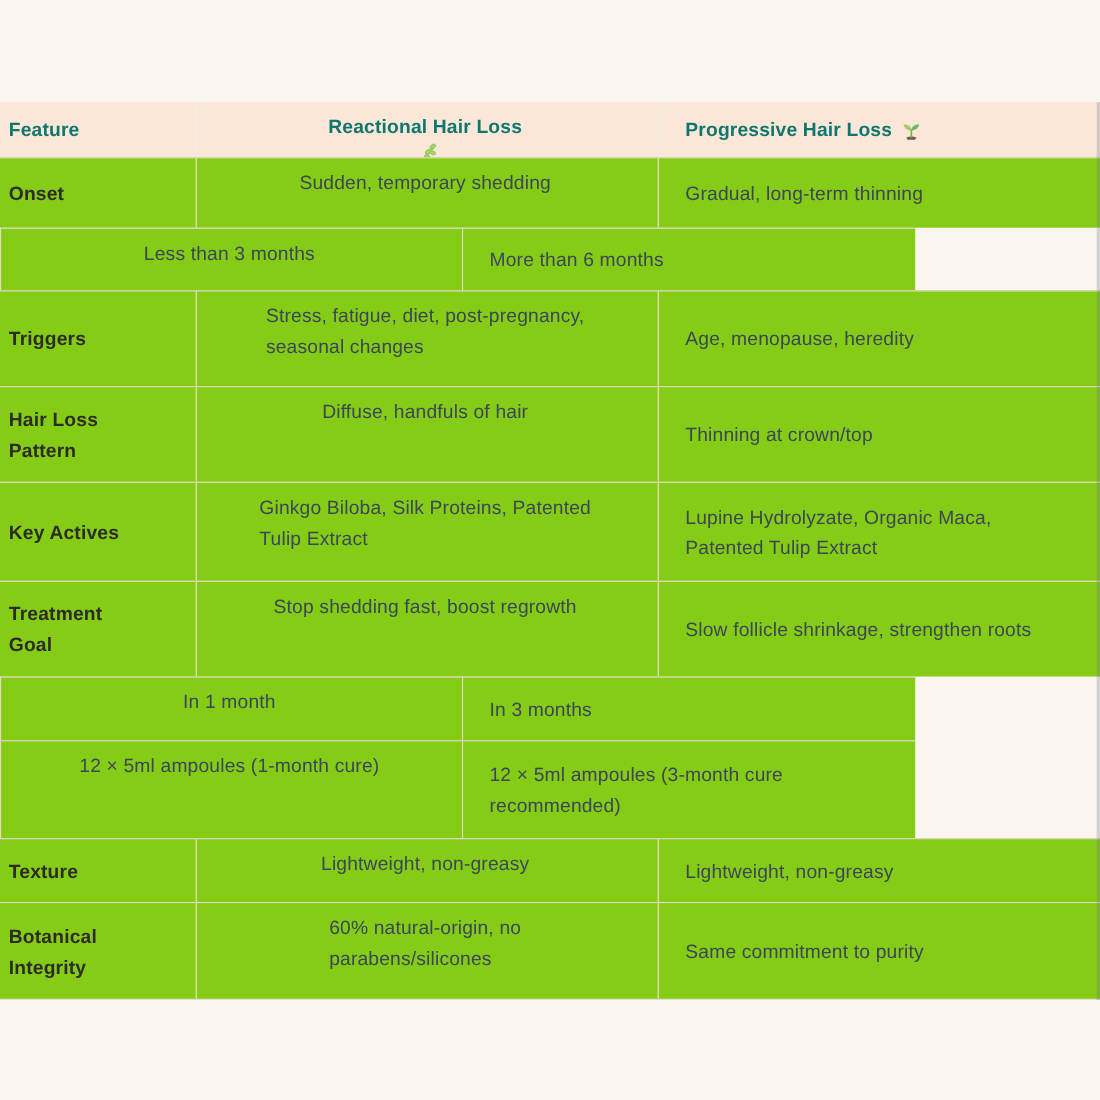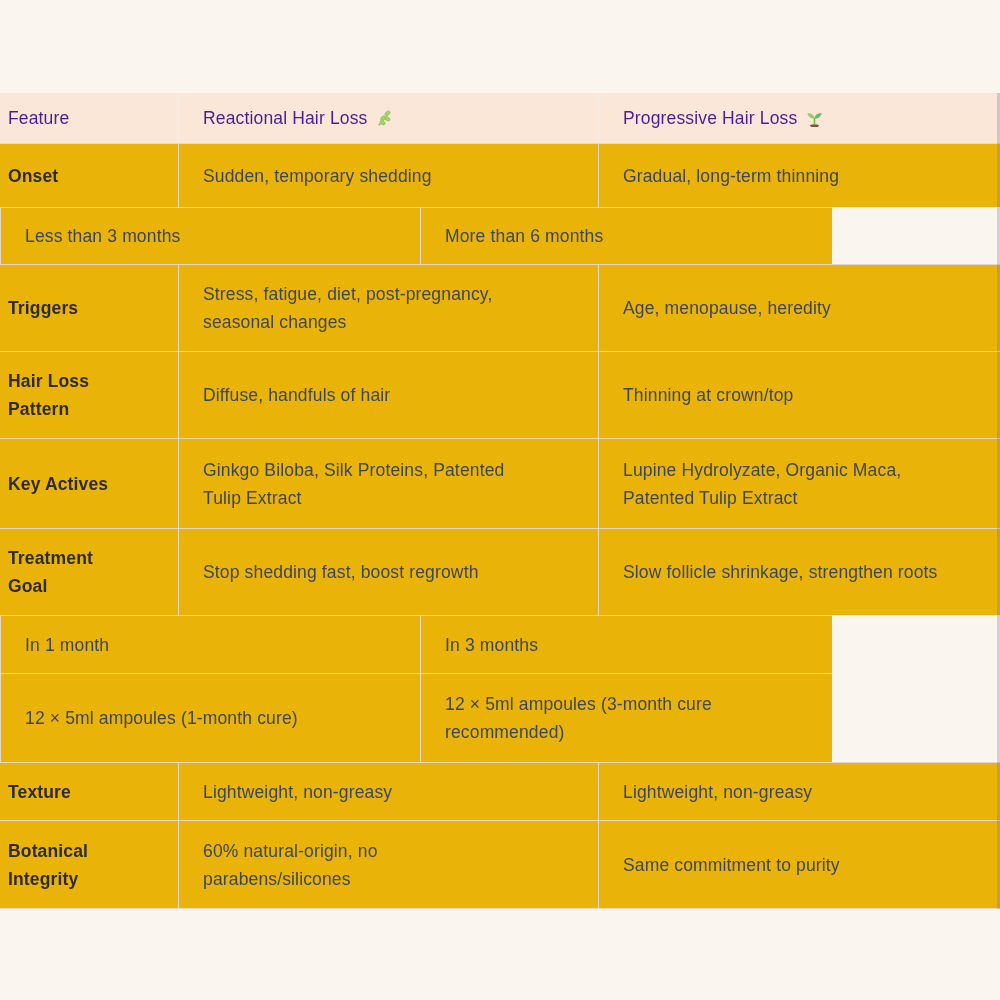--- a/index.html
+++ b/index.html
@@ -17,29 +17,29 @@
     border-bottom:1px solid #e7d9ca;
   }
   .trow { display:flex; width:1010px; }
   .trow + .trow .cell { border-top:1px solid #e7d9ca; }
   .cell {
     display:flex; align-items:center;
     font-size:17.5px; line-height:28px;
     letter-spacing:0.15px;
     color:#3d4656;
     white-space:pre-line;
-    background:#eab308;
+    background:#84cc16;
   }
   .c1 { width:178px; padding:8px 20px 8px 8px; font-weight:700; color:#2e2b27; }
-  .c2 { width:420px; padding:8px 28px 8px 24px; border-left:1px solid #e7d9ca; }
+  .c2 { width:420px; padding:8px 28px 8px 24px; border-left:1px solid #e7d9ca;flex-direction:column; }
   .c3 { width:412px; padding:8px 8px 8px 24px; border-left:1px solid #e7d9ca; }
   .header-row .cell {
     background:#fbe7d8;
-    font-weight:400;
-    color:#4c1d95;
+    font-weight:700;
+    color:#0f766e;
     border-left-color:#f6ece2;
   }
   .hicon { margin-left:8px; flex:0 0 auto; display:inline-flex; }
   .h50{height:50px}.h64{height:64px}.h57{height:57px}.h87{height:87px}
   .h90{height:90px}.h58{height:58px}.h89{height:89px}.h88{height:88px}
   .right-edge {
     position:absolute; right:0; top:93px; height:816px; width:3px;
     background:rgba(110,115,135,0.28);
   }
 </style>

